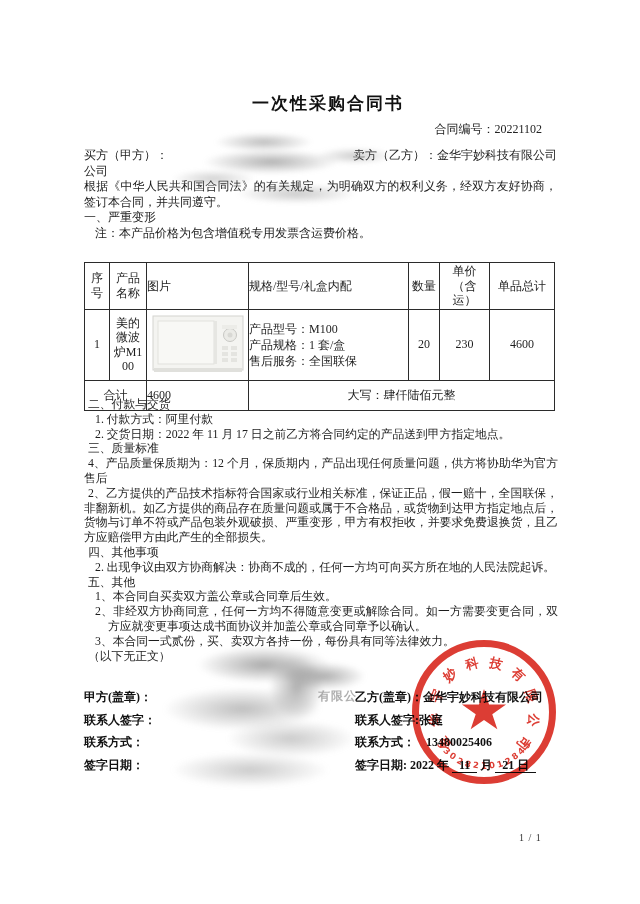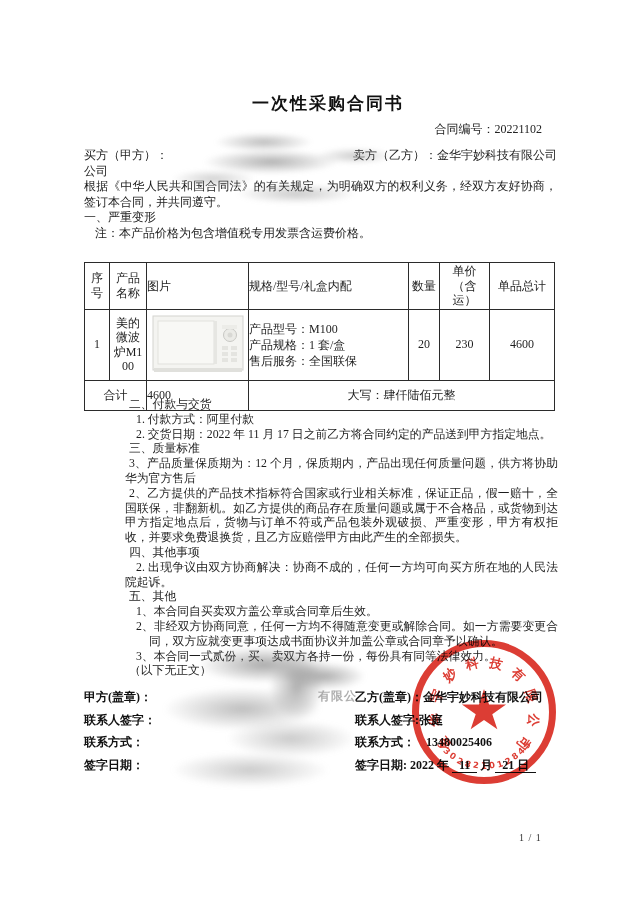--- a/index.html
+++ b/index.html
@@ -32,21 +32,21 @@
   #product-table .al{text-align:left;padding-left:0;}
   #product-table thead td{height:32px;}
   #product-table tbody td{height:68px;}
   #product-table tfoot td{height:27px;}
   .spec-cell div{text-align:left;line-height:16px;}
   .photo-cell{padding:2px;}
   
   .mw-wrap{width:94px;height:62px;margin:0 auto;position:relative;}
   
   #terms{position:absolute;top:397px;left:84px;width:474px;font-size:11.8px;line-height:14.8px;}
-  .term{text-align:justify;margin-left:41px;}
+  .term{text-align:justify;}
   .term.sec{text-indent:4px;}
   .term.item{text-indent:11px;}
   .term.hang{padding-left:24px;text-indent:-13px;}
   .term.plain{text-indent:4px;}
   
   .sig-col{position:absolute;font-size:12px;font-weight:bold;line-height:22.5px;color:#111;}
   #sig-a{top:686px;left:84px;width:250px;}
   #sig-b{top:686px;left:355px;width:240px;}
   .uline{border-bottom:1px solid #111;padding:0 7px;display:inline-block;line-height:13px;}
   #ghost-frag{
@@ -176,21 +176,21 @@
         <td colspan="4">大写：肆仟陆佰元整</td>
       </tr>
     </tfoot>
   </table>
 
   <div id="terms">
       <div class="term sec">二、付款与交货</div>
       <div class="term item">1. 付款方式：阿里付款</div>
       <div class="term item">2. 交货日期：2022 年 11 月 17 日之前乙方将合同约定的产品送到甲方指定地点。</div>
       <div class="term sec">三、质量标准</div>
-      <div class="term sec">3、产品质量保质期为：12 个月，保质期内，产品出现任何质量问题，供方将协助华为官方售后</div>
+      <div class="term sec">4、产品质量保质期为：12 个月，保质期内，产品出现任何质量问题，供方将协助华为官方售后</div>
       <div class="term sec">2、乙方提供的产品技术指标符合国家或行业相关标准，保证正品，假一赔十，全国联保，非翻新机。如乙方提供的商品存在质量问题或属于不合格品，或货物到达甲方指定地点后，货物与订单不符或产品包装外观破损、严重变形，甲方有权拒收，并要求免费退换货，且乙方应赔偿甲方由此产生的全部损失。</div>
       <div class="term sec">四、其他事项</div>
       <div class="term item">2. 出现争议由双方协商解决：协商不成的，任何一方均可向买方所在地的人民法院起诉。</div>
       <div class="term sec">五、其他</div>
       <div class="term hang">1、本合同自买卖双方盖公章或合同章后生效。</div>
       <div class="term hang">2、非经双方协商同意，任何一方均不得随意变更或解除合同。如一方需要变更合同，双方应就变更事项达成书面协议并加盖公章或合同章予以确认。</div>
       <div class="term hang">3、本合同一式贰份，买、卖双方各持一份，每份具有同等法律效力。</div>
       <div class="term plain">（以下无正文）</div>
     </div>
 

